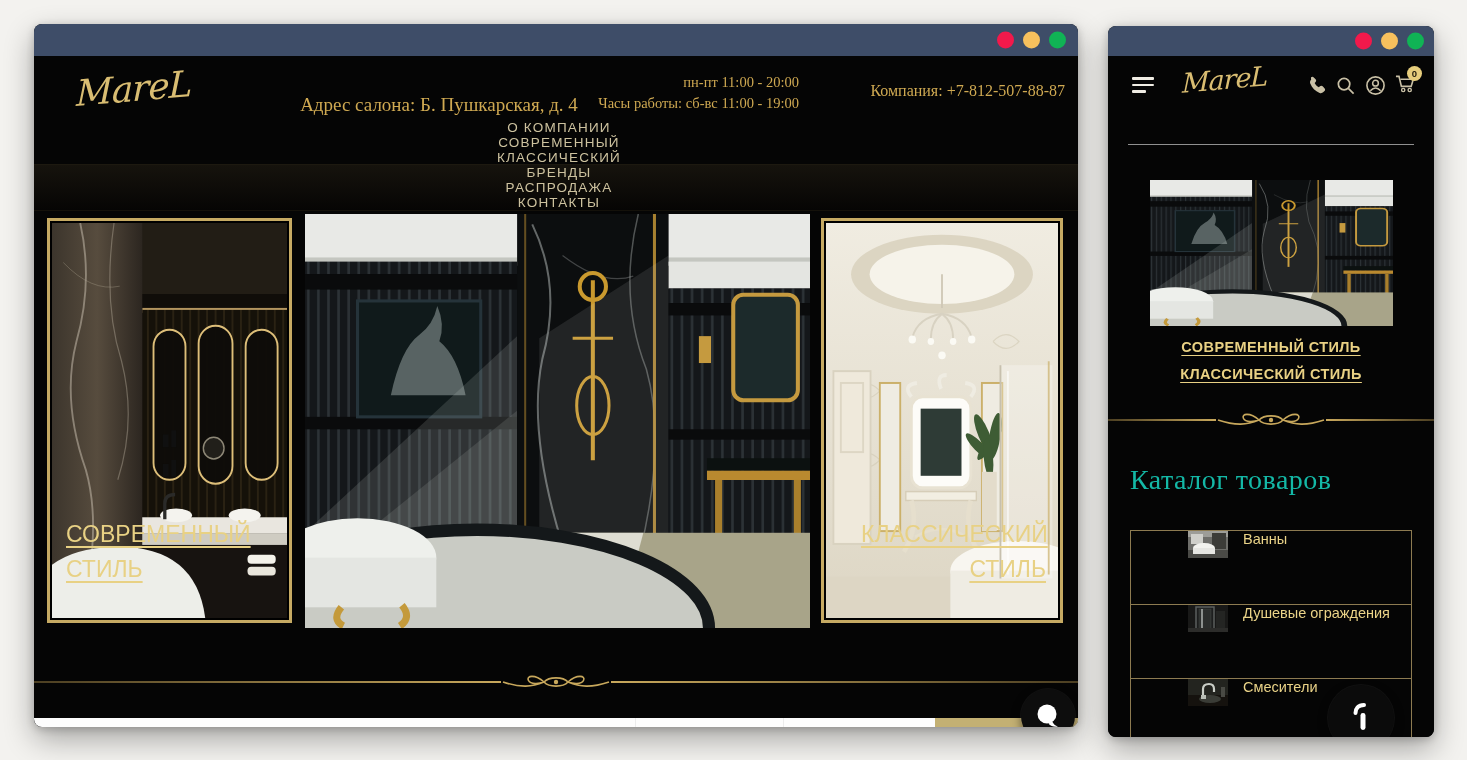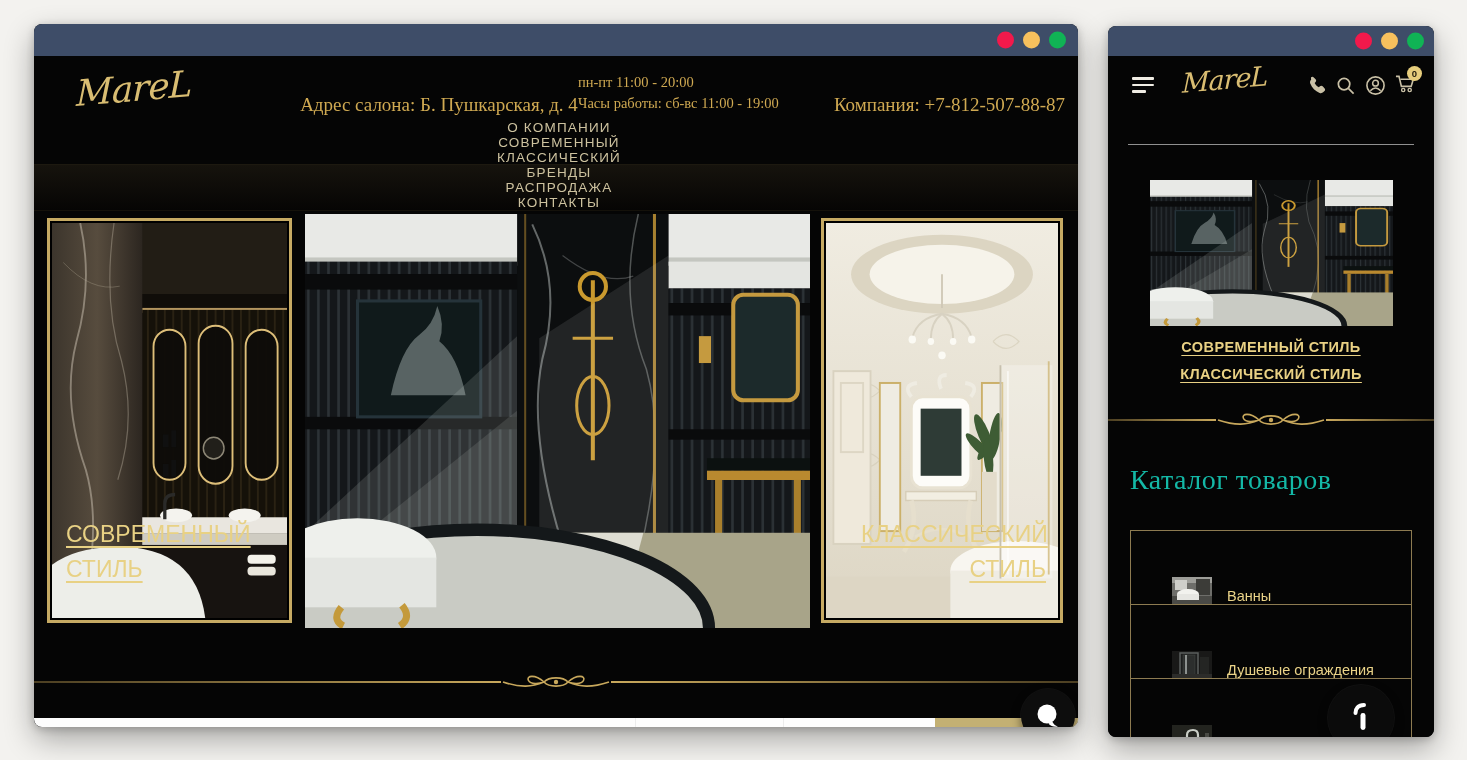--- a/index.html
+++ b/index.html
@@ -32,22 +32,22 @@
   .site { position:absolute; left:0; top:32px; right:0; bottom:0; background:#050505; }
 
   .d-header { position:absolute; left:0; top:0; width:100%; height:76px; }
   .brand-logo {
     font-family:"DejaVu Serif", serif; font-style:italic; color:#d9bd72;
     transform:rotate(-5deg) skewX(-6deg); letter-spacing:-1px; display:inline-block;
   }
   .d-header .brand-logo { position:absolute; left:42px; top:12px; font-size:36px; }
   .hdr-serif { font-family:"Liberation Serif", serif; color:#cfa952; }
   .d-address { position:absolute; left:250px; top:38px; width:310px; text-align:center; font-size:19px; }
-  .d-hours   { position:absolute; left:544px; top:16px; width:245px; font-size:14.5px; line-height:21px; }
-  .d-company { position:absolute; right:13px; top:38px; font-size:19px; }
+  .d-hours   { position:absolute; left:520px; top:16px; width:245px; text-align:right; font-size:14.5px; line-height:21px; }
+  .d-company { position:absolute; right:13px; top:26px; font-size:16px; }
 
   .d-nav {
     position:absolute; left:0; top:108px; width:100%; height:47px;
     display:flex; align-items:center; justify-content:flex-end;
     padding:0 52px 0 58px;
     background:linear-gradient(#16130d, #060504);
     border-top:1px solid #1d1910; border-bottom:1px solid #14110a;flex-direction:column;
   }
   .d-nav a {
     color:#cdc29f; font-size:13.5px; letter-spacing:1.2px; text-decoration:none; cursor:pointer;
@@ -123,21 +123,21 @@
   .m-link.l1 { top:283px; }
   .m-link.l2 { top:310px; }
   .m-divider { position:absolute; left:0; top:352px; width:100%; height:24px; display:flex; align-items:center; }
   .m-heading {
     position:absolute; left:22px; top:408px;
     font-family:"Liberation Serif", serif; font-size:28px; color:#14b8a6; letter-spacing:.5px;
   }
   .m-list { position:absolute; left:22px; top:474px; width:282px; }
   .m-row {
     height:75px; border:1px solid #8d7b51; margin-top:-1px;
-    display:flex; align-items:flex-end; cursor:pointer; background:#050505;
+    display:flex; align-items:flex-start; cursor:pointer; background:#050505;padding-left:16px;
   }
   .m-row:first-child { margin-top:0; }
   .m-thumb { width:40px; height:27px; margin-left:41px; flex:0 0 auto; }
   .m-thumb svg { display:block; width:100%; height:100%; }
   .m-row-label { margin-left:15px; color:#ead388; font-size:14.5px; }
 </style>
 </head>
 <body>
 
 <svg width="0" height="0" style="position:absolute" aria-hidden="true">

